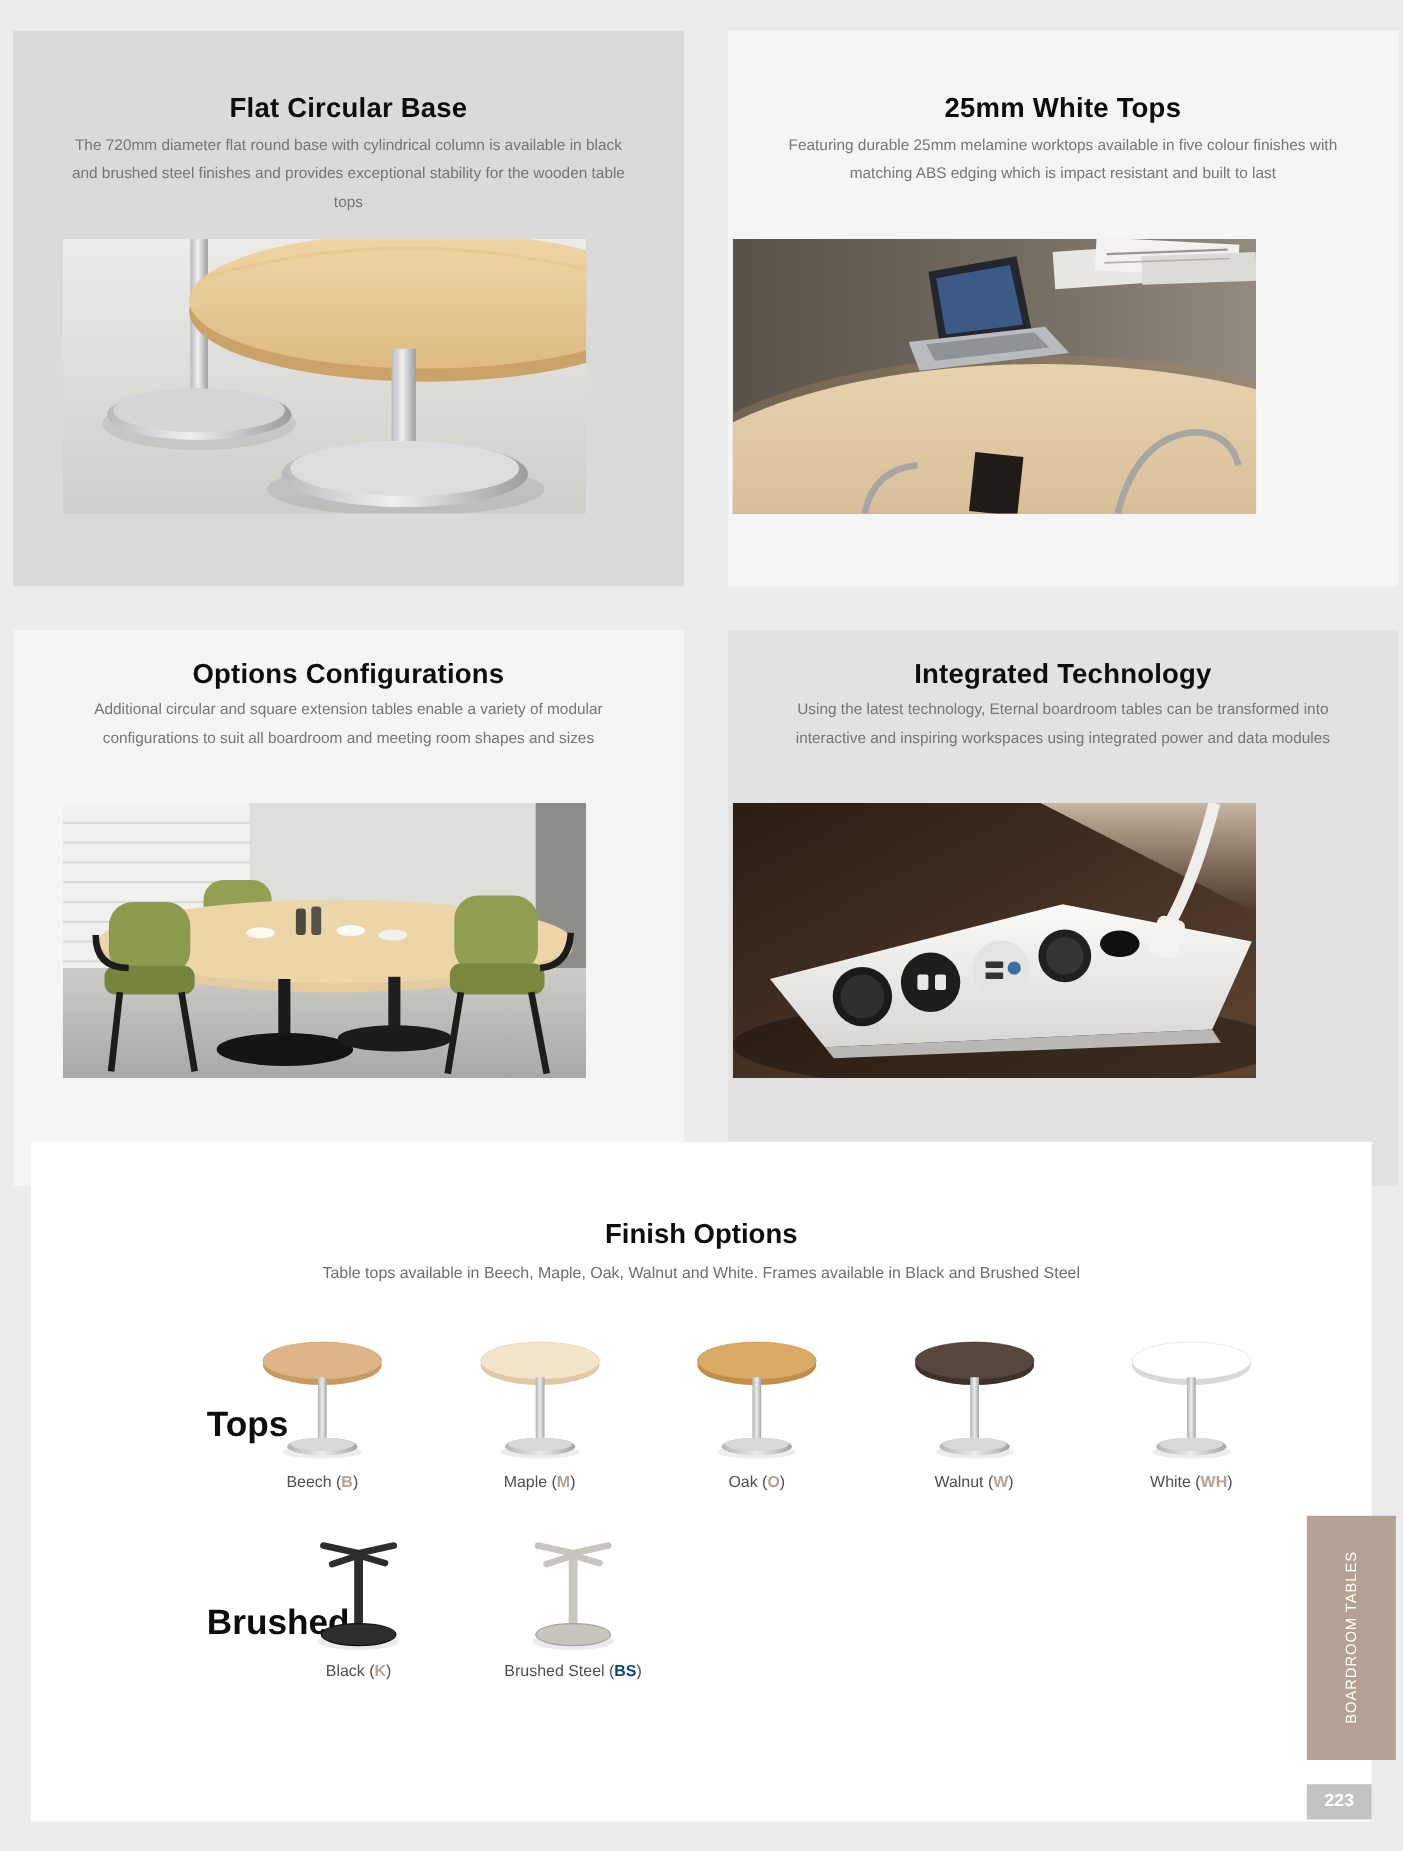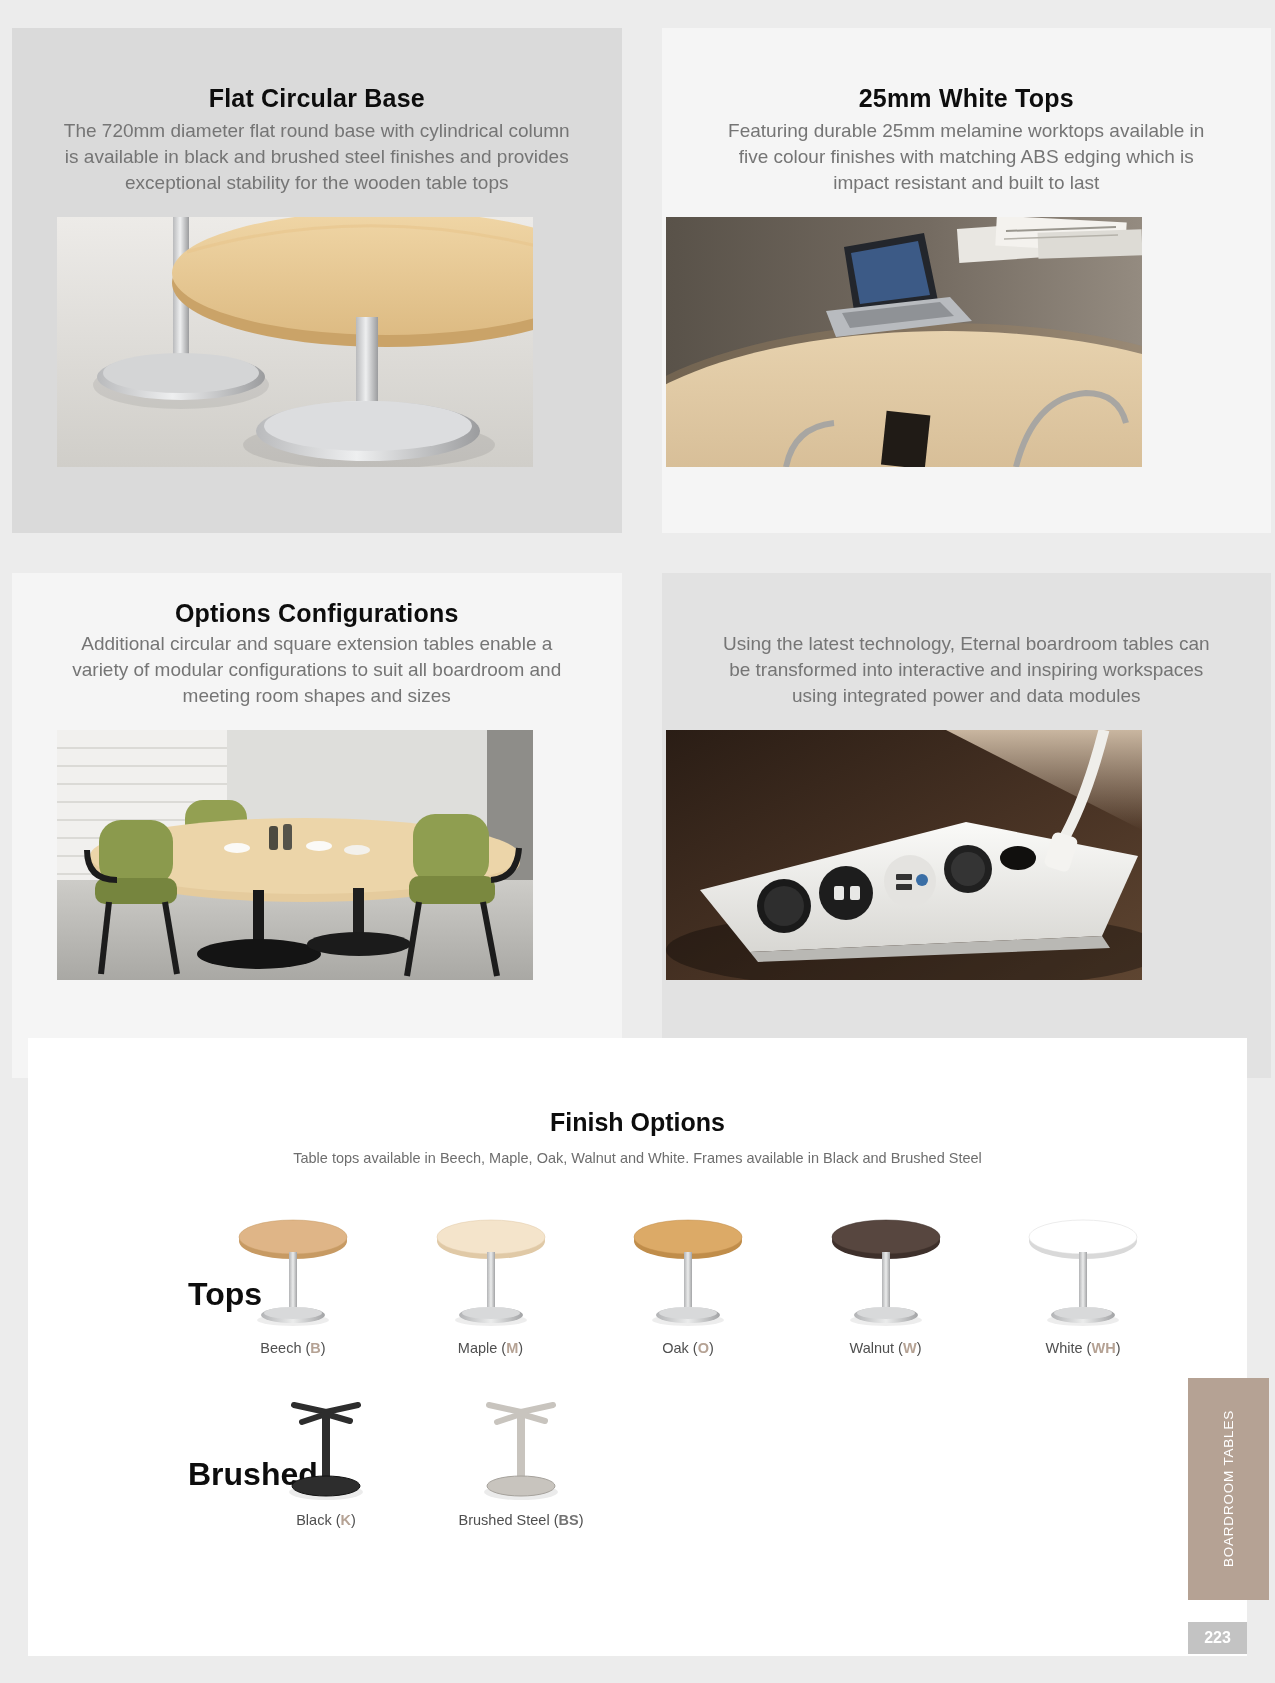--- a/index.html
+++ b/index.html
@@ -32,21 +32,21 @@
     font-size:25px; font-weight:bold; color:#0d0d0d;
     letter-spacing:0.2px;
   }
   .row1 h2 { top:56px; }
   .row2 h2 { top:26px; }
 
   .quad p {
     position:absolute; left:50%; transform:translateX(-50%);
     width:510px;
     text-align:center;
-    font-size:19px; line-height:26px; color:#757575;
+    font-size:14px; line-height:26px; color:#757575;
   }
   .row1 p { top:90px; }
   .row2 p { top:58px; }
 
   .photo {
     position:absolute;
     width:476px; height:250px;
     overflow:hidden;
   }
   .row1 .photo { top:189px; }
@@ -258,20 +258,21 @@
             <path d="M362 172 L 350 246"></path>
               <path d="M426 172 L 440 246"></path>
             <path d="M434 150 Q 460 148 462 118"></path>
           </g>
         </g>
       </svg>
     </div>
   </article>
 
   <article class="quad q4 row2">
+    <h2>Integrated Technology</h2>
     <p>Using the latest technology, Eternal boardroom tables can be transformed into interactive and inspiring workspaces using integrated power and data modules</p>
     <div class="photo inset-edge">
       <svg viewBox="0 0 476 250" preserveAspectRatio="none">
         <defs>
           <linearGradient id="desk4" x1="0" y1="0" x2="1" y2="1">
             <stop offset="0" stop-color="#2a1d15"></stop>
               <stop offset="0.6" stop-color="#4a3425"></stop>
               <stop offset="1" stop-color="#5e4531"></stop>
           </linearGradient>
           <linearGradient id="light4" x1="0" y1="0" x2="0" y2="1">
@@ -440,21 +441,21 @@
               <line x1="62" y1="14" x2="30" y2="7"></line>
               <line x1="62" y1="14" x2="94" y2="7"></line>
               <line x1="62" y1="16" x2="38" y2="24"></line>
               <line x1="62" y1="16" x2="86" y2="23"></line>
             </g>
             <rect x="58" y="12" width="8" height="72" fill="#c8c4be"></rect>
             <ellipse cx="62" cy="94" rx="37" ry="8" fill="#00000014"></ellipse>
             <ellipse cx="62" cy="88" rx="34" ry="10" fill="#c8c4be" stroke="#a5a19b" stroke-width="1"></ellipse>
           </svg>
         </div>
-        <div class="swatch-label">Brushed Steel (<span class="code" style="color: #737373;">BS</span>)</div>
+        <div class="swatch-label">Brushed Steel (<span class="code" style="color: #0c4a6e;">BS</span>)</div>
       </div>
     </div>
 </section>
 
 <div class="side-tab" style="background: rgb(181, 162, 148);">
   <span>BOARDROOM TABLES</span>
 </div>
 <div class="page-number" style="background: rgb(195, 195, 195);">223</div>
 
 </body></html>

